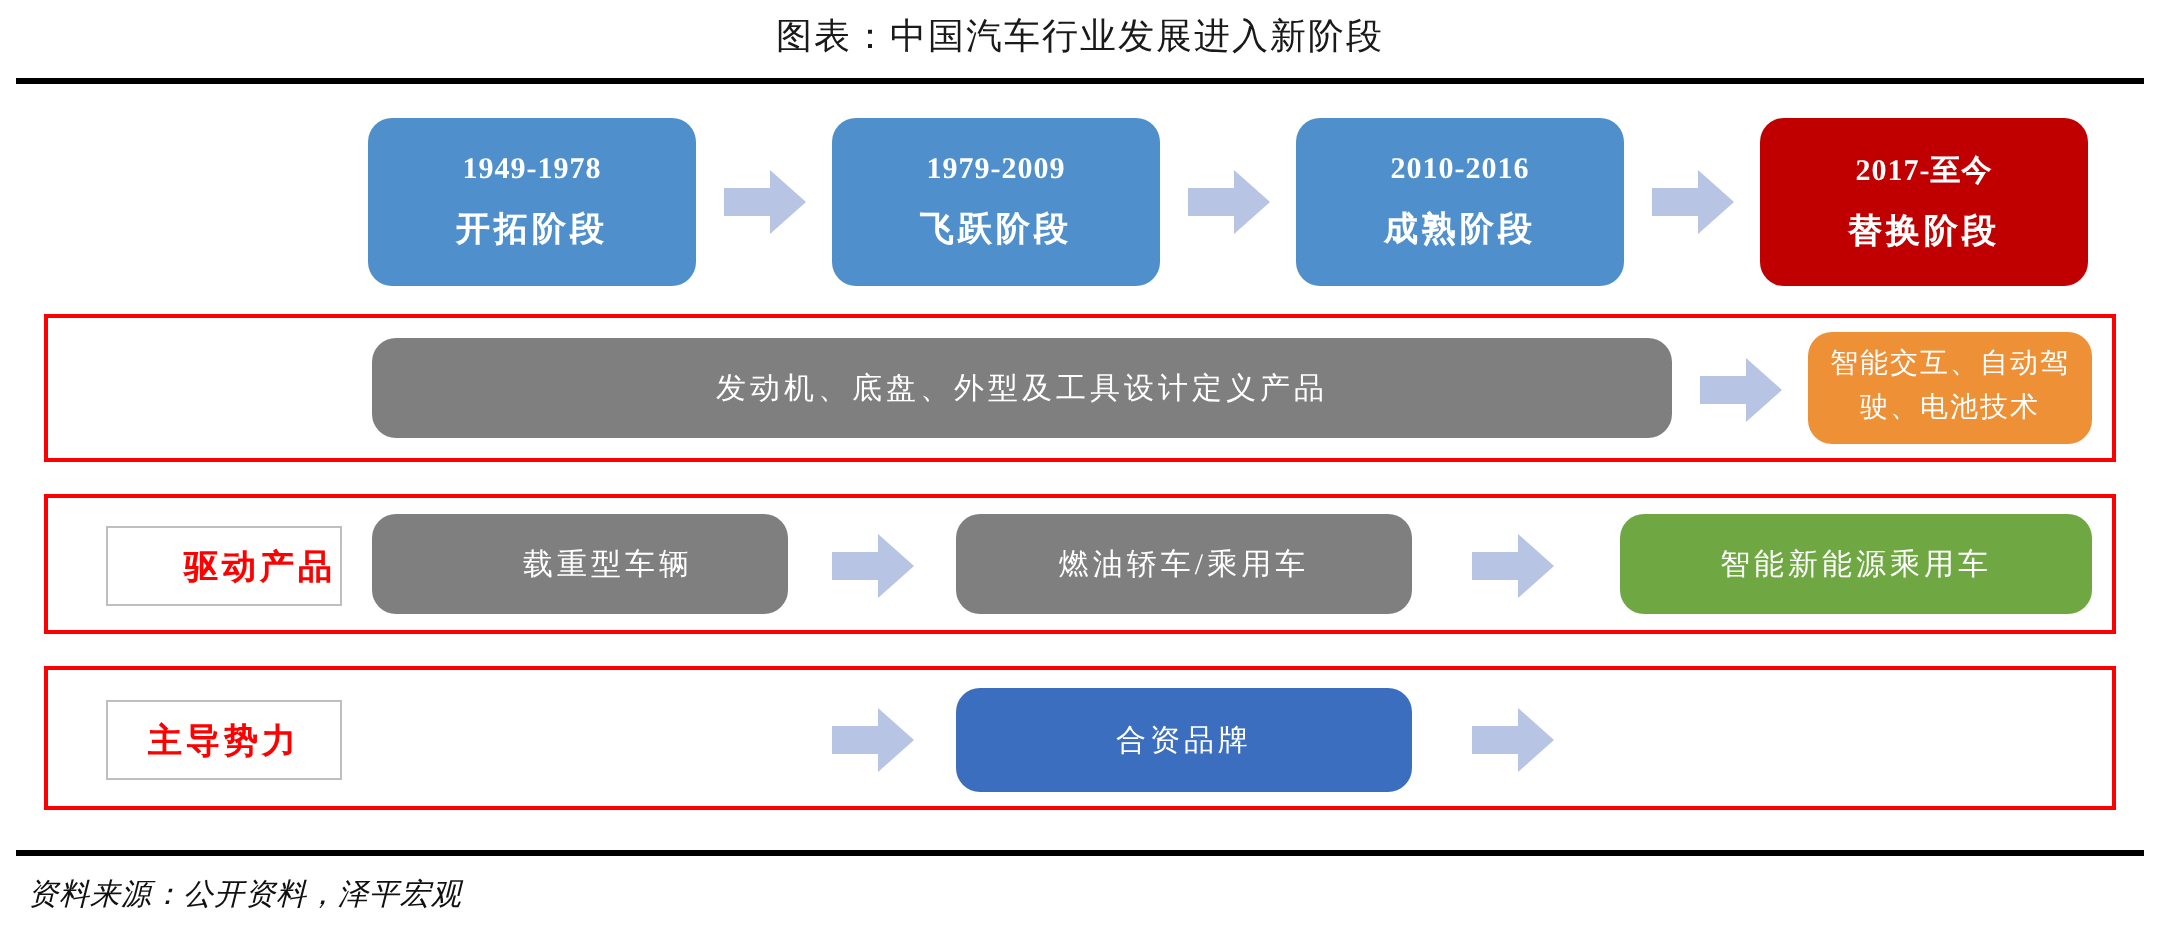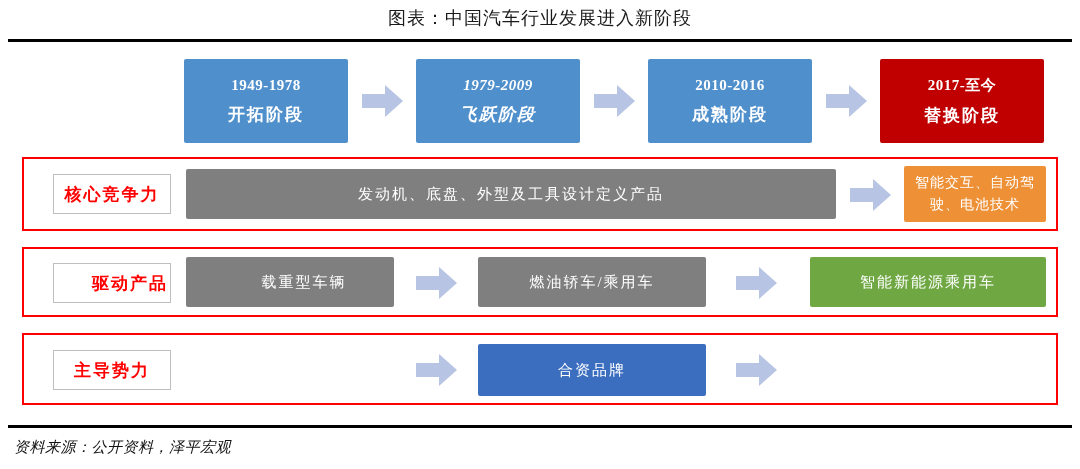--- a/index.html
+++ b/index.html
@@ -78,21 +78,21 @@
     letter-spacing: 2px;
     display: flex;
     align-items: center;
     justify-content: center;
     font-family: "Liberation Serif", "DejaVu Serif", serif;
   }
 
   .box {
     position: absolute;
     box-sizing: border-box;
-    border-radius: 2px;
+    border-radius: 12px;
     color: #ffffff;
     display: flex;
     flex-direction: column;
     align-items: center;
     justify-content: center;
     text-align: center;
     font-family: "Liberation Serif", "DejaVu Serif", serif;
     letter-spacing: 1px;
   }
   .box .line1 {
@@ -134,21 +134,21 @@
     <div class="line1">1949-1978</div>
     <div class="line2">开拓阶段</div>
   </div>
 
   <div class="arrow" style="left:340px; top:28px;">
     <svg width="42" height="36" viewBox="0 0 42 36">
         <path d="M0 11 L23 11 L23 2 L41 18 L23 34 L23 25 L0 25 Z" fill="#B7C4E4"></path>
       </svg>
   </div>
 
-  <div class="box" style="left:394px; top:4px; width:164px; height:84px; background:#4F8FCB;font-style:italic;">
+  <div class="box" style="left:394px; top:4px; width:164px; height:84px; background:#4F8FCB;">
     <div class="line1">1979-2009</div>
     <div class="line2">飞跃阶段</div>
   </div>
 
   <div class="arrow" style="left:572px; top:28px;">
     <svg width="42" height="36" viewBox="0 0 42 36">
         <path d="M0 11 L23 11 L23 2 L41 18 L23 34 L23 25 L0 25 Z" fill="#B7C4E4"></path>
       </svg>
   </div>
 
@@ -163,21 +163,20 @@
       </svg>
   </div>
 
   <div class="box" style="left:858px; top:4px; width:164px; height:84px; background:#C00000;">
     <div class="line1">2017-至今</div>
     <div class="line2">替换阶段</div>
   </div>
 </div>
 
 <div class="row bordered" style="top:157px; height:74px;">
-  <div class="row-label" style="left:29px; top:15px; width:118px; height:40px;">核心竞争力</div>
 
   <div class="box" style="left:162px; top:10px; width:650px; height:50px; background:#7F7F7F;">
     <div class="single">发动机、底盘、外型及工具设计定义产品</div>
   </div>
 
   <div class="arrow" style="left:826px; top:18px;">
     <svg width="42" height="36" viewBox="0 0 42 36">
         <path d="M0 11 L23 11 L23 2 L41 18 L23 34 L23 25 L0 25 Z" fill="#B7C4E4"></path>
       </svg>
   </div>

